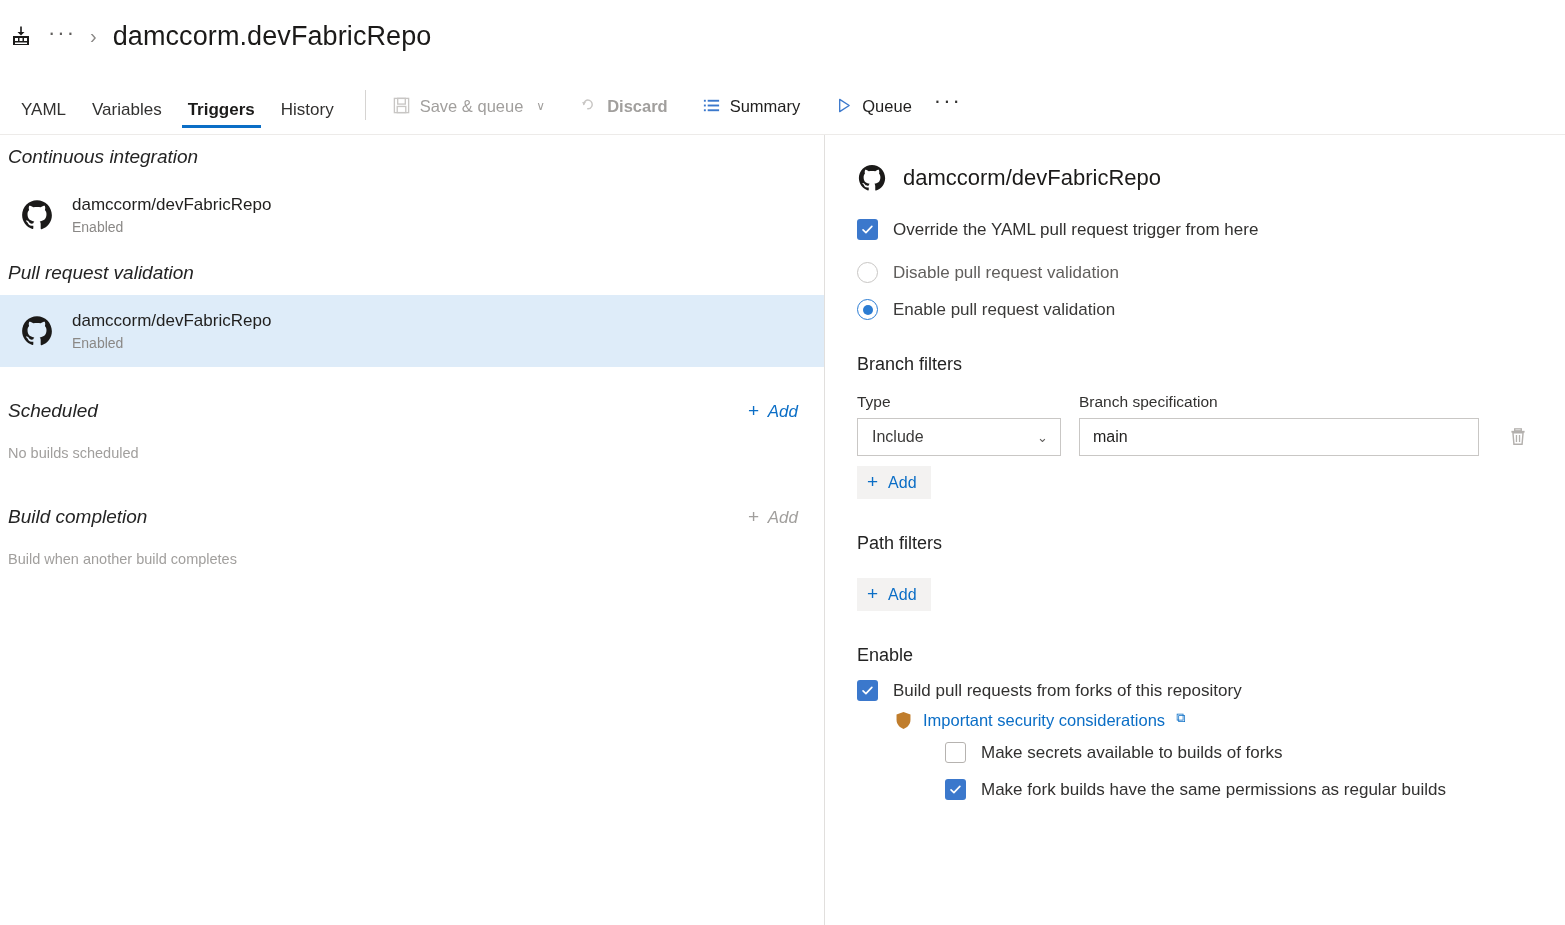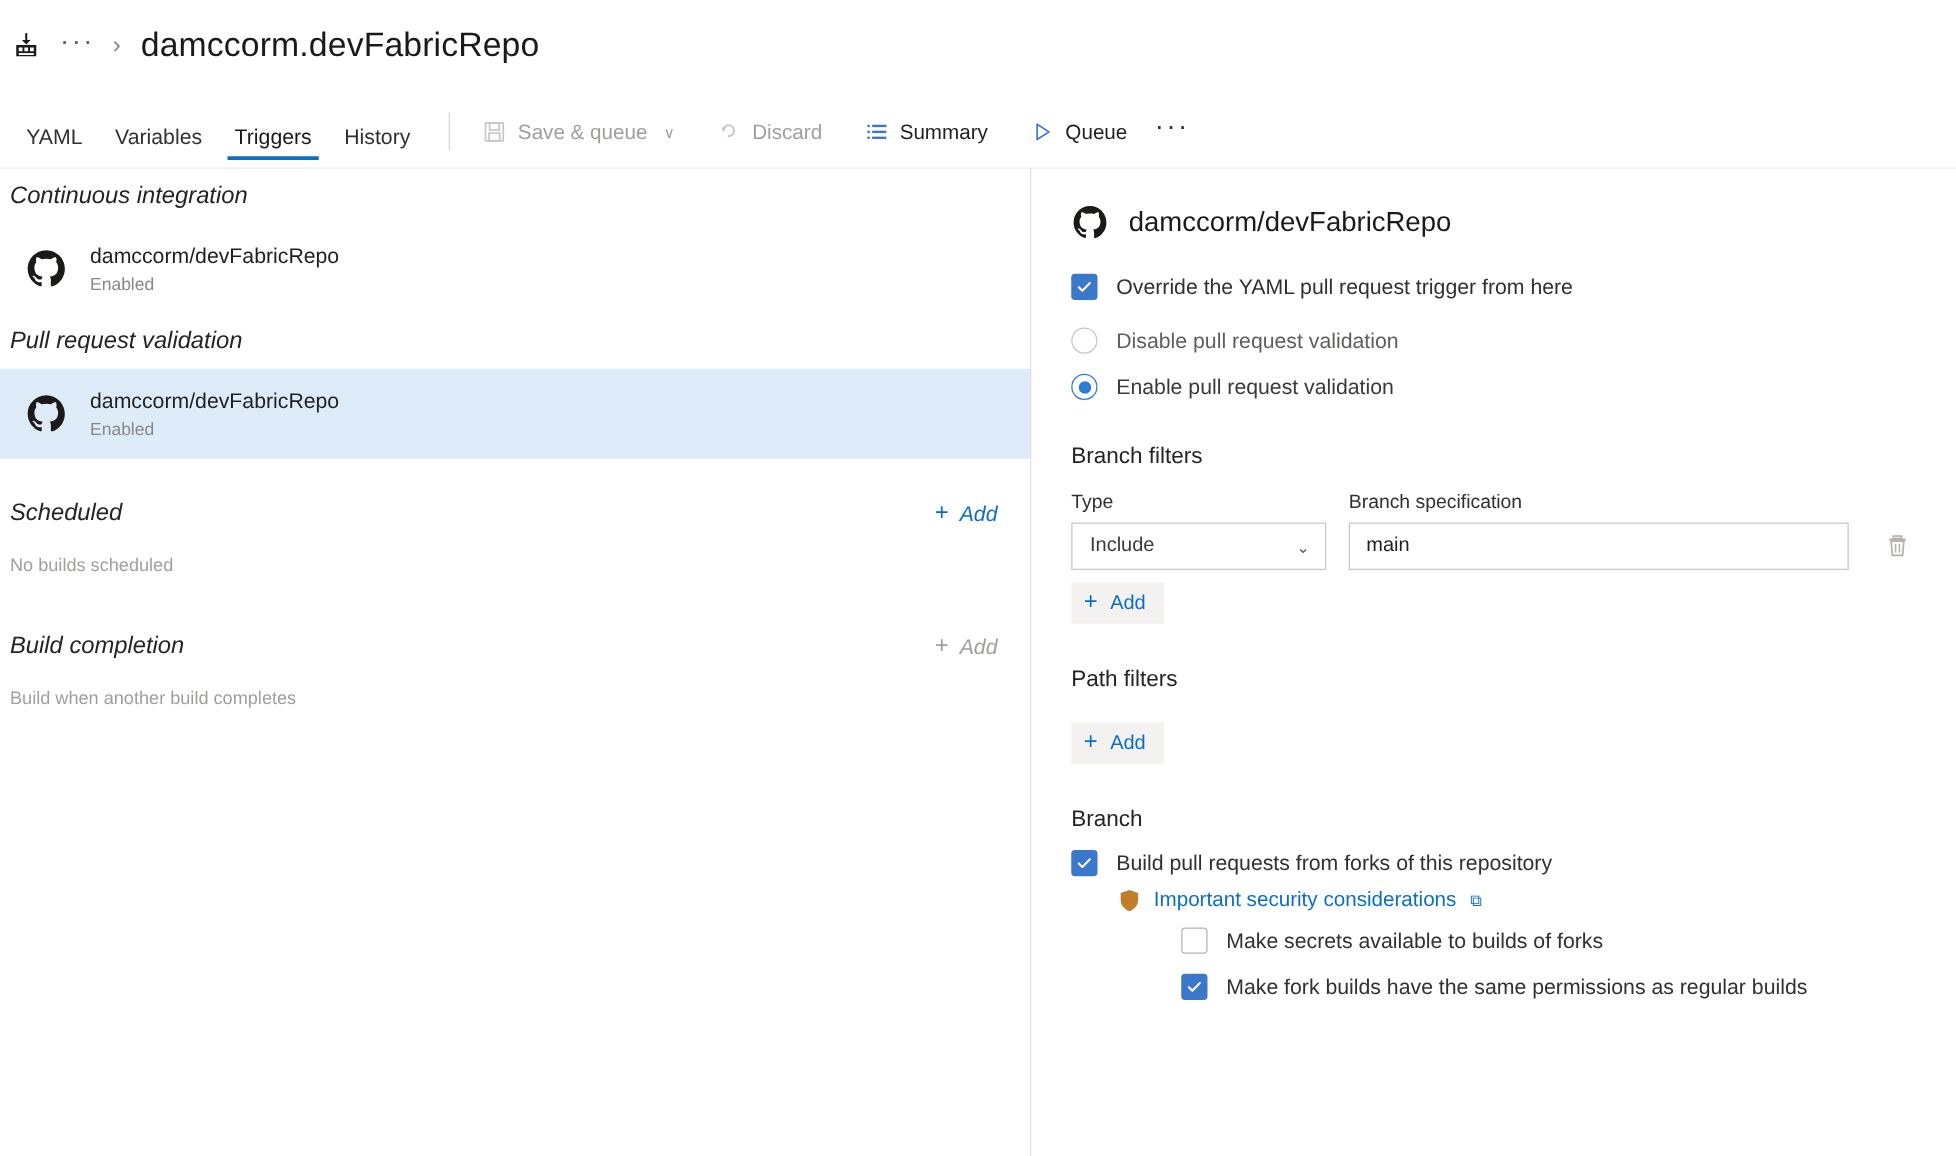--- a/index.html
+++ b/index.html
@@ -60,21 +60,21 @@
     position: relative;
     padding: 0 13px 16px 13px;
     font-size: 17px;
     color: #323130;
     cursor: pointer;
     line-height: 1;
     display: flex;
     align-items: flex-end;
     height: 100%;
   }
-  .tab.active { font-weight: 400; color: #1b1a19; }
+  .tab.active { font-weight: 700; color: #1b1a19; }
   .tab.active::after {
     content: "";
     position: absolute;
     left: 7px; right: 7px; bottom: 6px;
     height: 3px;
     background: #0b6ec6;
   }
   .cmd-sep {
     width: 1px;
     height: 30px;
@@ -285,21 +285,21 @@
     padding: 7px 14px 7px 10px;
     font-size: 16px;
     color: #0b6ec6;
     cursor: pointer;
     margin-top: 10px;
     line-height: 1;
   }
   .add-btn .plus { font-size: 19px; font-weight: 300; position: relative; top: -1px; }
   .sec-link-row {
     display: flex;
-    align-items: flex-end;
+    align-items: flex-start;
     gap: 11px;
     margin: 8px 0 12px 38px;
   }
   .sec-link {
     font-size: 16.5px;
     color: #0b6ec6;
     cursor: pointer;
   }
   .ext-glyph { color: #0b6ec6; font-size: 13px; position: relative; top: -1px; }
   .nested { margin-left: 72px; }
@@ -349,21 +349,21 @@
         <svg width="19" height="19" viewBox="0 0 20 20">
           <rect x="2.5" y="2.5" width="15" height="15" fill="none" stroke="#c8c6c4" stroke-width="1.4"></rect>
           <rect x="6" y="2.5" width="8" height="6" fill="none" stroke="#c8c6c4" stroke-width="1.4"></rect>
           <rect x="5.5" y="11" width="9" height="6.5" fill="none" stroke="#c8c6c4" stroke-width="1.4"></rect>
         </svg>
       </span>
       <span class="label">Save &amp; queue</span>
       <span class="cmd-caret">∨</span>
     </div>
 
-    <div class="cmd disabled" style="margin-left:14px;">
+    <div class="cmd disabled" style="margin-left:14px;font-weight:bold;">
       <span class="ico">
         <svg width="19" height="19" viewBox="0 0 20 20">
           <path d="M5 9 C5 5.5 8 3.5 11 4.6 C13.6 5.6 14.6 8.6 13.4 11 C12.6 12.7 10.9 13.6 9.2 13.5" fill="none" stroke="#c8c6c4" stroke-width="1.5" stroke-linecap="round"></path>
           <path d="M5.2 9.4 L3.1 6.6 L7.4 6.2 Z" fill="#c8c6c4"></path>
         </svg>
       </span>
       <span class="label">Discard</span>
     </div>
 
     <div class="cmd" style="margin-left:14px;">
@@ -509,21 +509,21 @@
       <span class="plus">+</span>
       <span>Add</span>
     </div>
 
     <div class="group-title" style="margin-bottom:20px;">Path filters</div>
     <div class="add-btn" style="margin-top:4px;">
       <span class="plus">+</span>
       <span>Add</span>
     </div>
 
-    <div class="group-title" style="margin-bottom:14px;">Branch</div>
+    <div class="group-title" style="margin-bottom:14px;">Enable</div>
 
     <div class="check-row">
       <span class="cb on">
         <svg class="tick" viewBox="0 0 14 14">
             <path d="M2.2 7.3 L5.3 10.3 L11.7 3.7" fill="none" stroke="#ffffff" stroke-width="1.8" stroke-linecap="round" stroke-linejoin="round"></path>
           </svg>
       </span>
       <span class="check-label">Build pull requests from forks of this repository</span>
     </div>
 

